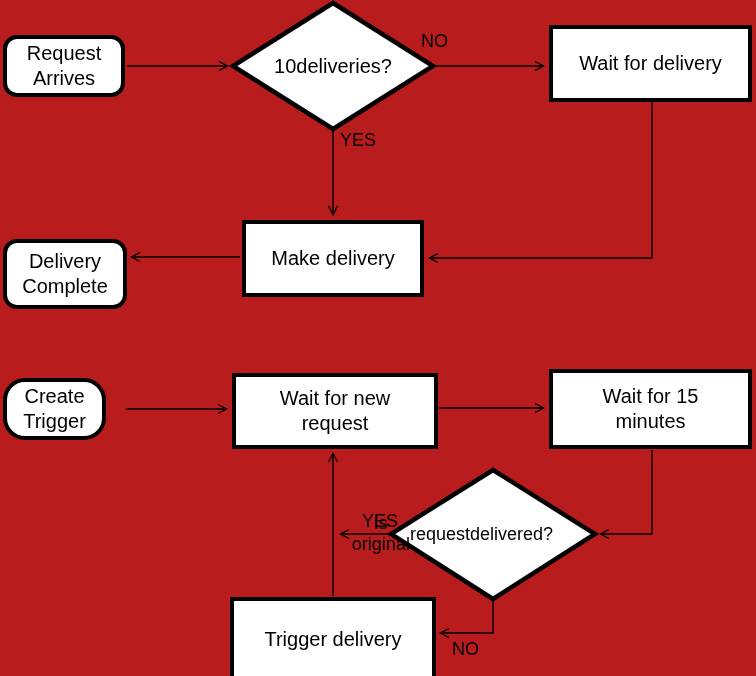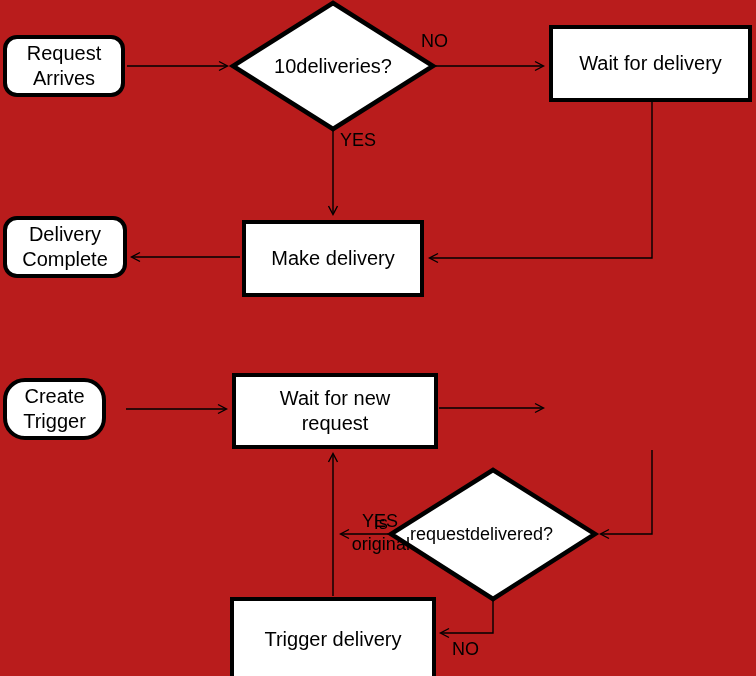--- a/index.html
+++ b/index.html
@@ -114,38 +114,42 @@
   </div>
 
   <div class="node" style="left:549px; top:25px; width:203px; height:77px;">
     <div>Wait for delivery</div>
   </div>
 
   <div class="node" style="left:242px; top:220px; width:182px; height:77px;">
     <div>Make delivery</div>
   </div>
 
-  <div class="node terminator" style="left:3px; top:216px; width:124px; height:62px;text-align:right;">
+  <div class="node terminator" style="left:3px; top:239px; width:124px; height:70px;text-align:right;">
     <div>Delivery</div>
     <div>Complete</div>
   </div>
 
   <div class="edge-label" style="left:421px; top:31px;">NO</div>
   <div class="edge-label" style="left:340px; top:130px;">YES</div>
 
   <div class="node terminator" style="left:3px; top:378px; width:103px; height:62px;border-radius:22px;">
     <div>Create</div>
     <div>Trigger</div>
   </div>
 
   <div class="node" style="left:232px; top:373px; width:206px; height:76px;">
     <div>Wait for new</div>
     <div>request</div>
   </div>
 
+  <div class="node" style="left:549px; top:369px; width:203px; height:80px;">
+    <div>Wait for 15</div>
+    <div>minutes</div>
+  </div>
 
   <div class="diamond-label small" style="left:433px; top:487px; width:120px; height:94px;justify-content:flex-end;">
     <div>Is original</div>
     <div>request</div>
     <div>delivered?</div>
   </div>
 
   <div class="node" style="left:230px; top:597px; width:206px; height:85px;">
     <div>Trigger delivery</div>
   </div>

